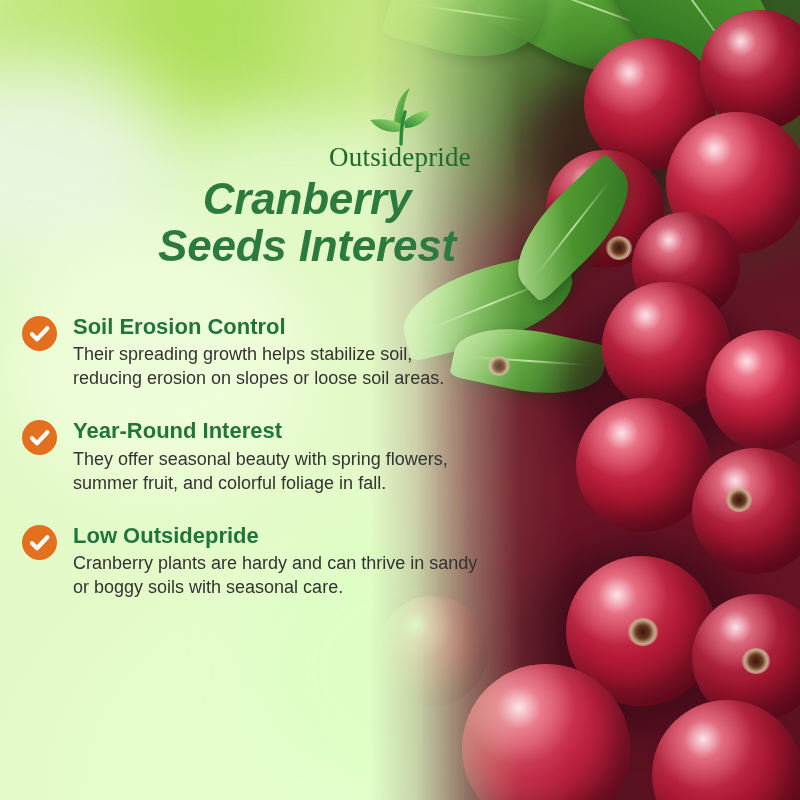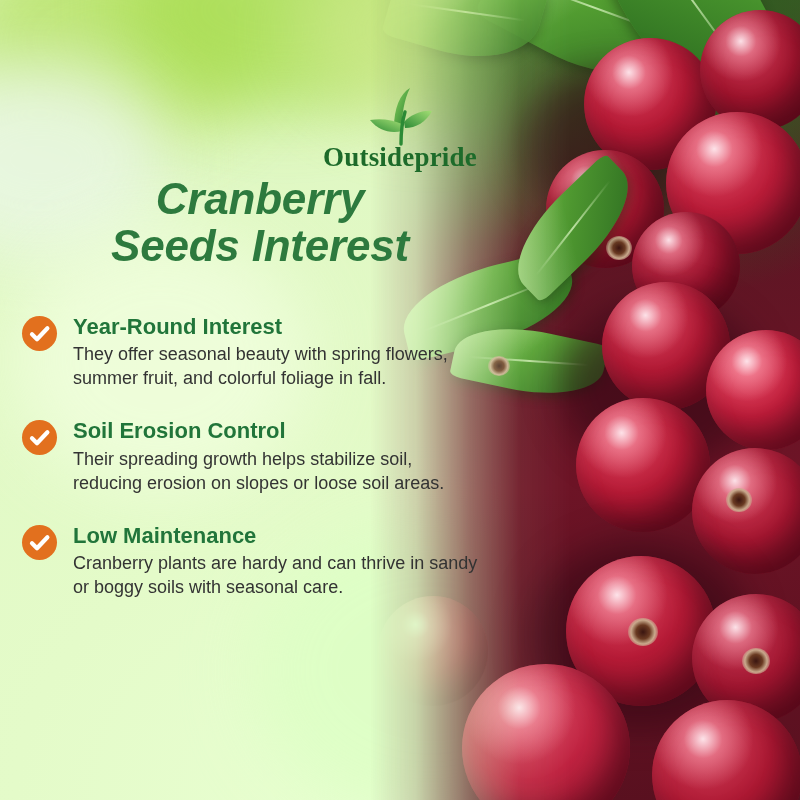--- a/index.html
+++ b/index.html
@@ -48,27 +48,27 @@
   .leaf .vein{position:absolute;left:10%;top:48%;width:80%;height:2px;
     background:linear-gradient(90deg,rgba(225,250,200,0),rgba(225,250,200,.75),rgba(225,250,200,0));
     transform:rotate(-8deg);border-radius:2px;}
   .leaf.sheen::after{content:"";position:absolute;inset:0;border-radius:inherit;
     background:linear-gradient(120deg,rgba(255,255,255,.34) 0%,rgba(255,255,255,0) 48%);}
   .shade{position:absolute;border-radius:50%;filter:blur(18px);background:rgba(45,5,18,.55);}
 
   
   .logo{position:absolute;left:0;right:0;top:84px;text-align:center;}
   .logo-mark{position:relative;width:96px;height:62px;margin:0 auto;}
-  .logo-word{font-family:"Liberation Serif","DejaVu Serif",serif;font-weight:700;
+  .logo-word{font-family:"Liberation Serif","DejaVu Serif",serif;font-weight:400;
     font-size:27px;color:#1d6b2a;letter-spacing:.2px;margin-top:-4px;}
 
   
   .title{position:absolute;left:0;width:520px;top:176px;text-align:center;
     font-size:44px;font-weight:700;font-style:italic;color:#2d7a3e;
-    line-height:1.06;letter-spacing:-.2px;}
+    line-height:1.06;letter-spacing:-.2px;padding-left:47px;}
 
   
   .benefits{position:absolute;left:22px;top:314px;width:460px;}
   .benefit{display:flex;align-items:flex-start;margin-bottom:27px;}
   .check{flex:0 0 auto;width:35px;height:35px;border-radius:50%;
     background:#e2701e;margin-right:16px;margin-top:2px;position:relative;}
   .benefit-body{flex:1 1 auto;}
   .benefit-title{font-size:22px;font-weight:700;color:#21753a;line-height:1.2;margin-bottom:3px;}
   .benefit-desc{font-size:18px;color:#333333;line-height:1.33;}
 </style>
@@ -163,43 +163,43 @@
 
   <div class="benefits">
 
     <div class="benefit">
       <div class="check">
         <svg width="35" height="35" viewBox="0 0 35 35" aria-hidden="true">
           <path d="M10 18.2 L15 23.2 L25.4 12.2" stroke="#ffffff" stroke-width="4.2" fill="none" stroke-linecap="round" stroke-linejoin="round"></path>
         </svg>
       </div>
       <div class="benefit-body">
-        <div class="benefit-title">Year-Round Interest</div>
-        <div class="benefit-desc">They offer seasonal beauty with spring flowers, summer fruit, and colorful foliage in fall.</div>
+        <div class="benefit-title">Soil Erosion Control</div>
+        <div class="benefit-desc">Their spreading growth helps stabilize soil, reducing erosion on slopes or loose soil areas.</div>
       </div>
     </div>
 
     <div class="benefit">
       <div class="check">
         <svg width="35" height="35" viewBox="0 0 35 35" aria-hidden="true">
           <path d="M10 18.2 L15 23.2 L25.4 12.2" stroke="#ffffff" stroke-width="4.2" fill="none" stroke-linecap="round" stroke-linejoin="round"></path>
         </svg>
       </div>
       <div class="benefit-body">
-        <div class="benefit-title">Soil Erosion Control</div>
-        <div class="benefit-desc">Their spreading growth helps stabilize soil, reducing erosion on slopes or loose soil areas.</div>
+        <div class="benefit-title">Year-Round Interest</div>
+        <div class="benefit-desc">They offer seasonal beauty with spring flowers, summer fruit, and colorful foliage in fall.</div>
       </div>
     </div>
 
     <div class="benefit">
       <div class="check">
         <svg width="35" height="35" viewBox="0 0 35 35" aria-hidden="true">
           <path d="M10 18.2 L15 23.2 L25.4 12.2" stroke="#ffffff" stroke-width="4.2" fill="none" stroke-linecap="round" stroke-linejoin="round"></path>
         </svg>
       </div>
       <div class="benefit-body">
-        <div class="benefit-title">Low Maintenance</div>
+        <div class="benefit-title">Low Outsidepride</div>
         <div class="benefit-desc">Cranberry plants are hardy and can thrive in sandy or boggy soils with seasonal care.</div>
       </div>
     </div>
 
   </div>
 </div>
 
 </body></html>

